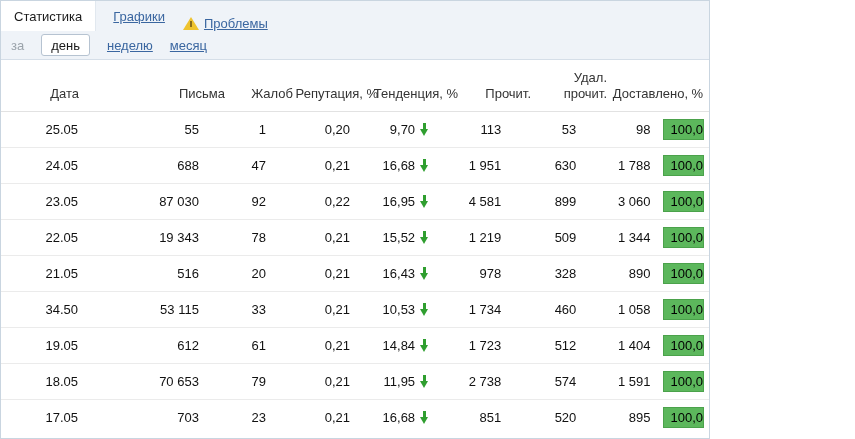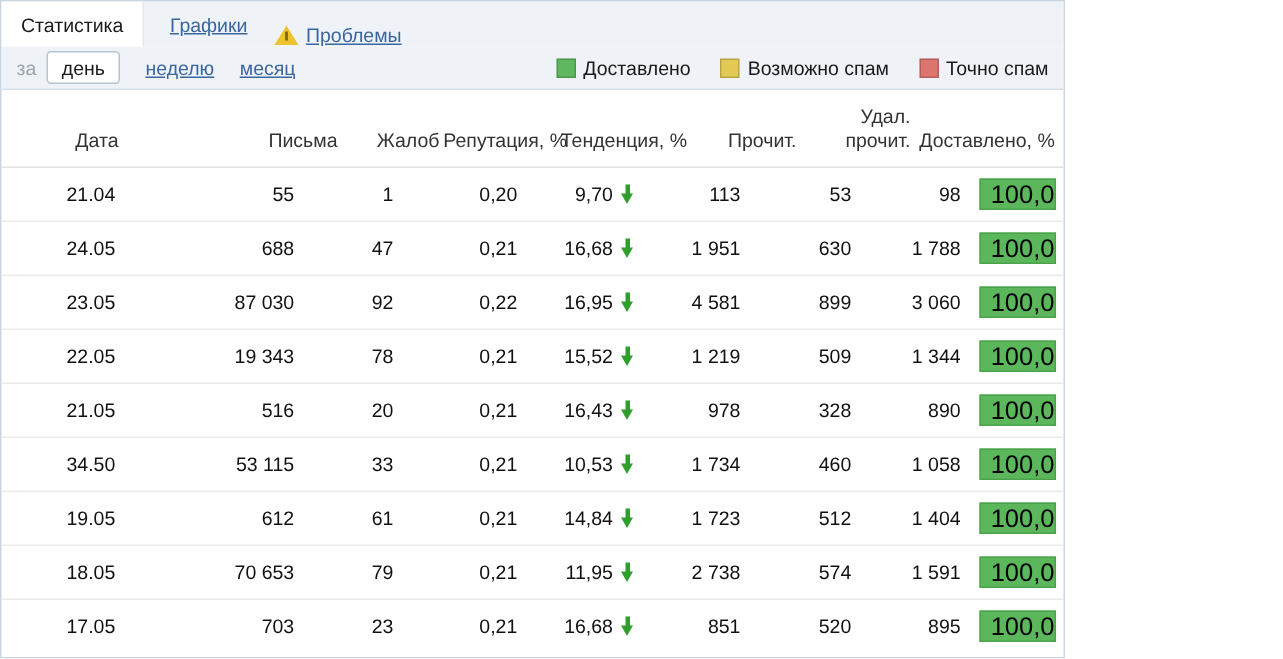--- a/index.html
+++ b/index.html
@@ -13,21 +13,21 @@
 
   
   .warning-icon{position:relative;display:inline-block;width:16px;height:14px;margin-left:18px;}
   .warning-icon::before{content:"";position:absolute;left:0;top:0;width:0;height:0;
     border-left:8px solid transparent;border-right:8px solid transparent;border-bottom:13px solid #eec32f;}
   .warning-icon::after{content:"";position:absolute;left:7px;top:4px;width:2px;height:6px;background:#8a6d1a;}
   .tab-problems-wrap .tab-link{margin-left:5px;}
 
   
   .period-row{height:29px;background:#eff3f8;border-bottom:1px solid #d5dee8;display:flex;align-items:center;font-size:13px;padding:0 10px 0 10px;box-sizing:border-box;}
-  .period-prefix{color:#9ba3ab;margin-right:7px;}
+  .period-prefix{color:#9ba3ab;margin-right:17px;}
   .period-day-btn{background:#fff;border:1px solid #b6c3d1;border-radius:3px;height:22px;padding:0 9px;font-size:13px;color:#1a1a1a;font-family:"Liberation Sans",sans-serif;cursor:pointer;}
   .period-link{color:var(--link-color);text-decoration:underline;margin-left:17px;cursor:pointer;}
   .legend{margin-left:auto;display:flex;align-items:center;}
   .legend-item{display:flex;align-items:center;font-size:13px;color:#1a1a1a;margin-left:20px;}
   .swatch{width:13px;height:13px;display:inline-block;margin-right:5px;border:1px solid rgba(0,0,0,0.18);box-sizing:border-box;}
 
   
   .thead{display:flex;height:52px;border-bottom:1px solid #e2e2e2;align-items:flex-end;font-size:13px;color:#333;padding-bottom:9px;box-sizing:border-box;}
   .hcell{display:flex;justify-content:flex-end;align-items:flex-end;line-height:1.25;}
   .hcell span{white-space:nowrap;}
@@ -49,21 +49,21 @@
   .trow + .trow{border-top:1px solid #ebebeb;}
   .cell{text-align:right;box-sizing:border-box;}
   .cell.c-trend{display:flex;justify-content:flex-end;align-items:center;}
   .cell.c-delivered{text-align:left;padding-left:13px;padding-right:5px;}
 
   .arrow-down{position:relative;display:inline-block;width:9px;height:13px;margin-left:5px;}
   .arrow-down::before{content:"";position:absolute;left:3px;top:0;width:3px;height:7px;background:var(--arrow-color);}
   .arrow-down::after{content:"";position:absolute;left:0;top:6px;width:0;height:0;
     border-left:4.5px solid transparent;border-right:4.5px solid transparent;border-top:7px solid var(--arrow-color);}
 
-  .dbar{height:21px;line-height:19px;box-sizing:border-box;border:1px solid #4ba24b;background:var(--bar-color);padding-left:6px;font-size:17px;color:#000;overflow:hidden;}
+  .dbar{height:21px;line-height:19px;box-sizing:border-box;border:1px solid #4ba24b;background:var(--bar-color);padding-left:6px;font-size:13px;color:#000;overflow:hidden;}
 
   :root{--link-color:#3a66a0;--arrow-color:#2f9e2f;--bar-color:#5cb75c;}
 </style>
 </head>
 <body>
 
 <div class="widget">
 
   <div class="tabs-row">
     <div class="tab-active">
@@ -75,34 +75,20 @@
       <a class="tab-link">Проблемы</a>
     </div>
   </div>
 
   <div class="period-row">
     <span class="period-prefix">за</span>
     <button class="period-day-btn">день</button>
     <a class="period-link">неделю</a>
     <a class="period-link">месяц</a>
 
-    <div class="legend">
-      <div class="legend-item">
-        <span class="swatch" style="background: rgb(95, 183, 95);"></span>
-        <span>Доставлено</span>
-      </div>
-      <div class="legend-item">
-        <span class="swatch" style="background: rgb(227, 202, 84);"></span>
-        <span>Возможно спам</span>
-      </div>
-      <div class="legend-item">
-        <span class="swatch" style="background: rgb(220, 116, 112);"></span>
-        <span>Точно спам</span>
-      </div>
-    </div>
   </div>
 
   <div class="thead">
     <div class="hcell c-date">
         <span>Дата</span>
       </div>
     <div class="hcell c-letters">
         <span>Письма</span>
       </div>
     <div class="hcell c-complaints">
@@ -120,21 +106,21 @@
     <div class="hcell c-del-read wrap">
         <span>Удал. прочит.</span>
       </div>
     <div class="hcell c-delivered">
         <span>Доставлено, %</span>
       </div>
   </div>
 
   <div id="tbody">
       <div class="trow">
-        <div class="cell c-date"><span>21.04</span></div>
+        <div class="cell c-date"><span>25.05</span></div>
         <div class="cell c-letters"><span>55</span></div>
         <div class="cell c-complaints"><span>1</span></div>
         <div class="cell c-reputation"><span>0,20</span></div>
         <div class="cell c-trend">
           <span>9,70</span>
           <span class="arrow-down"></span>
         </div>
         <div class="cell c-read"><span>113</span></div>
         <div class="cell c-del-read"><span>53</span></div>
         <div class="cell c-del-unread"><span>98</span></div>

